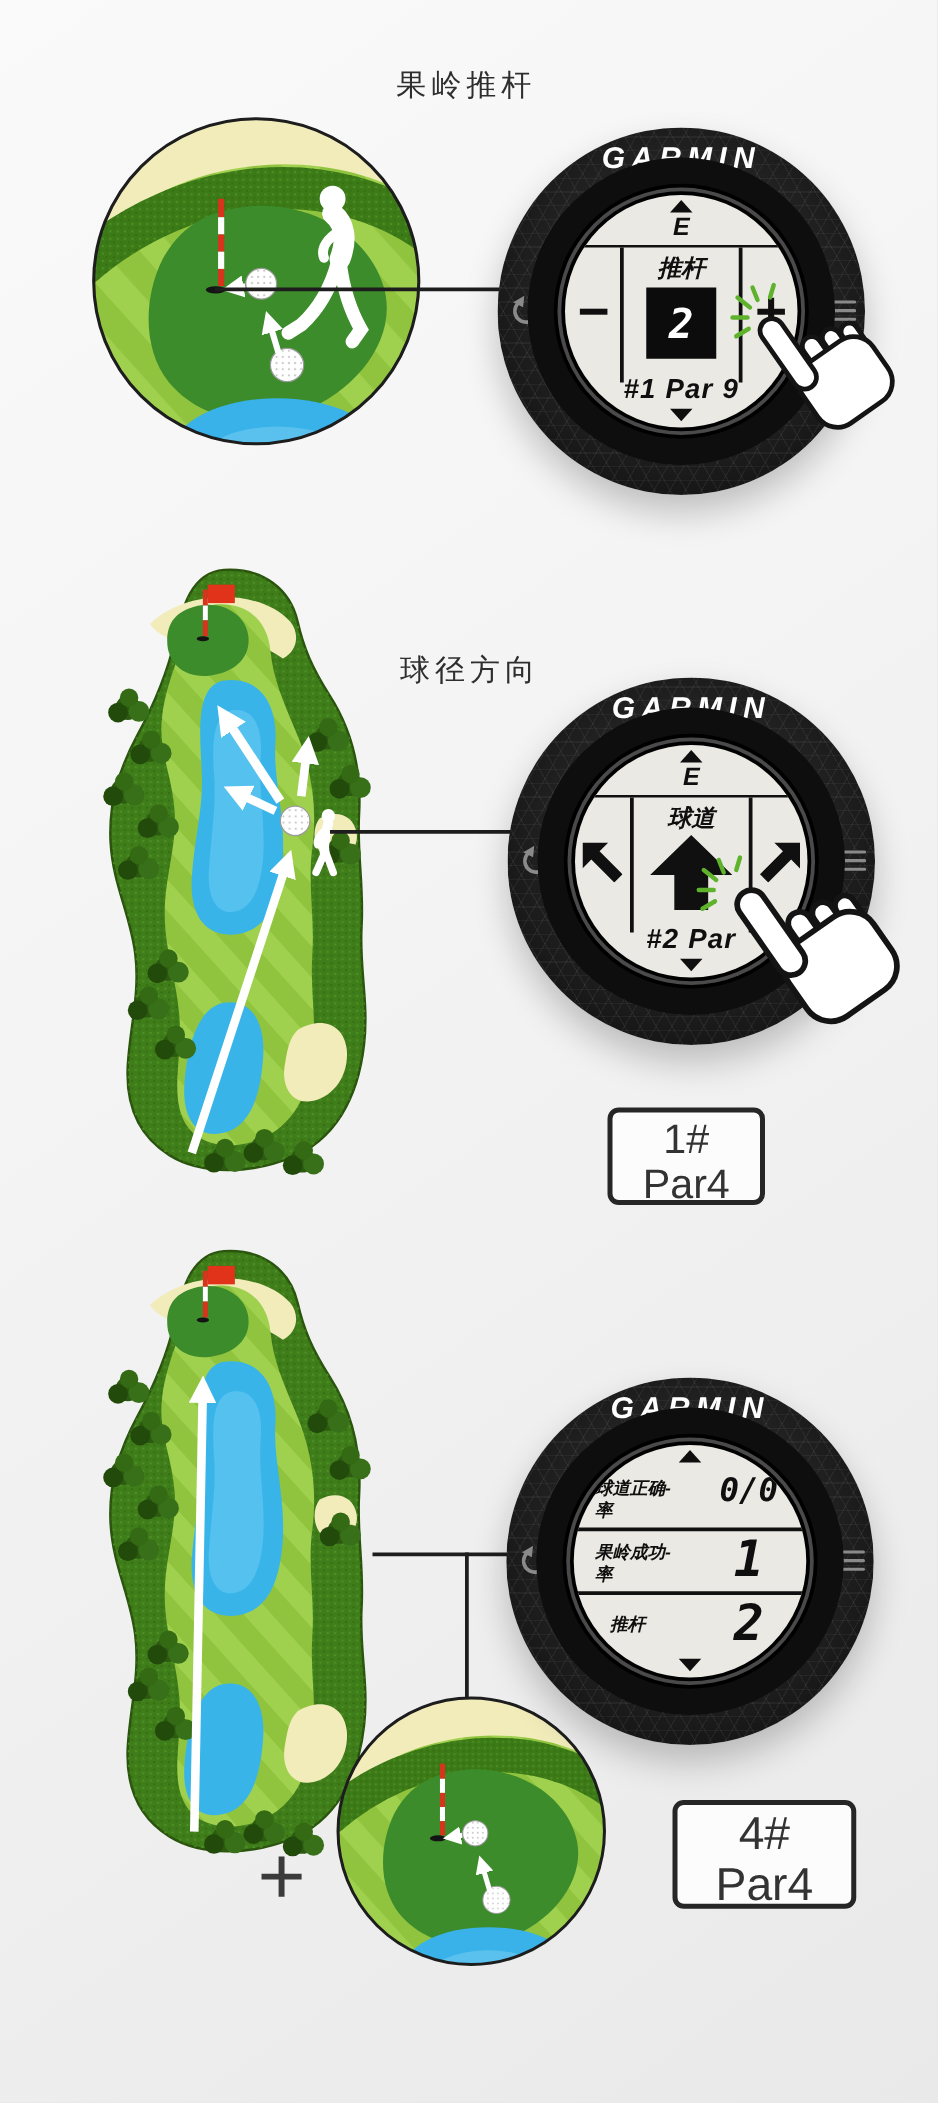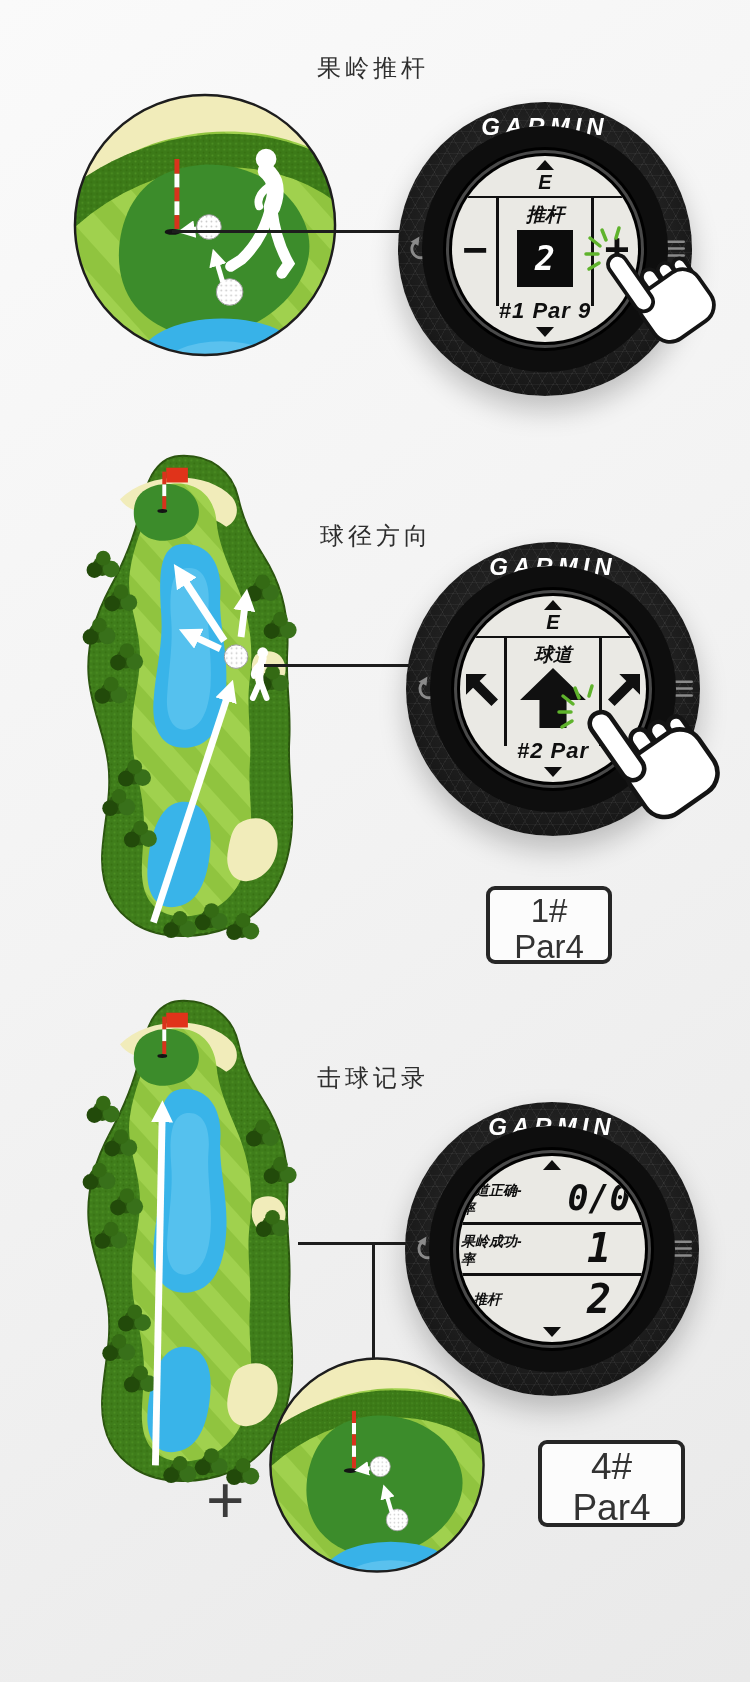--- a/index.html
+++ b/index.html
@@ -40,21 +40,21 @@
     font-size:19px;font-weight:bold;color:#0f0f0f;}
   .count-box{position:absolute;left:65px;top:74px;width:56px;height:57px;background:#0c0c0c;
     display:flex;align-items:center;justify-content:center;}
   .count{color:#fff;font-size:33px;font-weight:bold;font-family:"DejaVu Sans Mono",monospace;}
   .hole-info{position:absolute;bottom:18px;left:0;width:100%;text-align:center;
     font-size:22px;font-weight:bold;letter-spacing:1px;color:#0f0f0f;}
   .cell-arrow{position:absolute;top:78px;width:32px;height:32px;}
   .ca-l{left:6px;}.ca-r{right:6px;transform:scaleX(-1);}
   .big-arrow{position:absolute;left:60px;top:72px;width:66px;height:60px;}
   .hline{position:absolute;left:0;width:186px;height:2.5px;background:#101010;}
-  .stat-label{position:absolute;left:2px;width:88px;font-size:14px;font-weight:bold;
+  .stat-label{position:absolute;left:17px;width:88px;font-size:14px;font-weight:bold;
     color:#0f0f0f;line-height:1.3;}
   .stat-value{position:absolute;left:104px;width:72px;text-align:center;font-weight:bold;
     color:#0f0f0f;font-family:"DejaVu Sans Mono",monospace;}
   
   .hole-tag{position:absolute;box-sizing:border-box;background:#fcfcfc;border:4px solid #262626;
     border-radius:9px;text-align:center;color:#333;line-height:1.1;z-index:5;padding-top:3px;}
   .tag1{left:486px;top:886px;width:126px;height:78px;font-size:33px;}
   .tag2{left:538px;top:1440px;width:147px;height:87px;font-size:37px;}
   .plus-sign{position:absolute;left:206px;top:1462px;font-size:66px;color:#3b3b3b;z-index:3;}
   .hand{position:absolute;z-index:8;}
@@ -301,21 +301,20 @@
         <rect x="38" y="52" width="72" height="62" rx="20"></rect>
       <rect x="38" y="2" width="20" height="68" rx="10"></rect>
     </g>
   </svg>
 
   <div class="hole-tag tag1">
     <div>1#</div>
     <div>Par4</div>
   </div>
 
-  <div class="section-title" style="left:317px;top:1062px;">击球记录</div>
 
   <svg class="illus" style="left:62px;top:995px;width:238px;height:492px;" viewBox="0 0 240 500">
     <defs>
       <pattern id="h3stripe" width="34" height="34" patternUnits="userSpaceOnUse" patternTransform="rotate(-42)">
         <rect width="34" height="34" fill="#90c43f"></rect>
           <rect width="17" height="34" fill="#a0d14e"></rect>
       </pattern>
       <pattern id="h3dots" width="6" height="6" patternUnits="userSpaceOnUse">
         <circle cx="1.5" cy="1.5" r="1" fill="#356f0f"></circle>
           <circle cx="4.5" cy="4.5" r="1" fill="#4d9023"></circle>
@@ -381,21 +380,21 @@
         <rect y="14.4" width="22" height="2.6" rx="1.3" fill="#8a8a8a"></rect>
     </svg>
     <div class="screen">
       <div class="tri tri-up"></div>
       <div class="hline" style="top:66px;"></div>
       <div class="hline" style="top:117px;"></div>
       <div class="stat-label" style="top:25px;">
         <div>球道正确-</div>
         <div>率</div>
       </div>
-      <div class="stat-value" style="top:22px;font-size:35px;">0/0</div>
+      <div class="stat-value" style="top:22px;font-size:26px;">0/0</div>
       <div class="stat-label" style="top:76px;">
         <div>果岭成功-</div>
         <div>率</div>
       </div>
       <div class="stat-value" style="top:69px;font-size:40px;">1</div>
       <div class="stat-label" style="top:134px;padding-left:12px;">
         <div>推杆</div>
         <div></div>
       </div>
       <div class="stat-value" style="top:120px;font-size:40px;">2</div>

